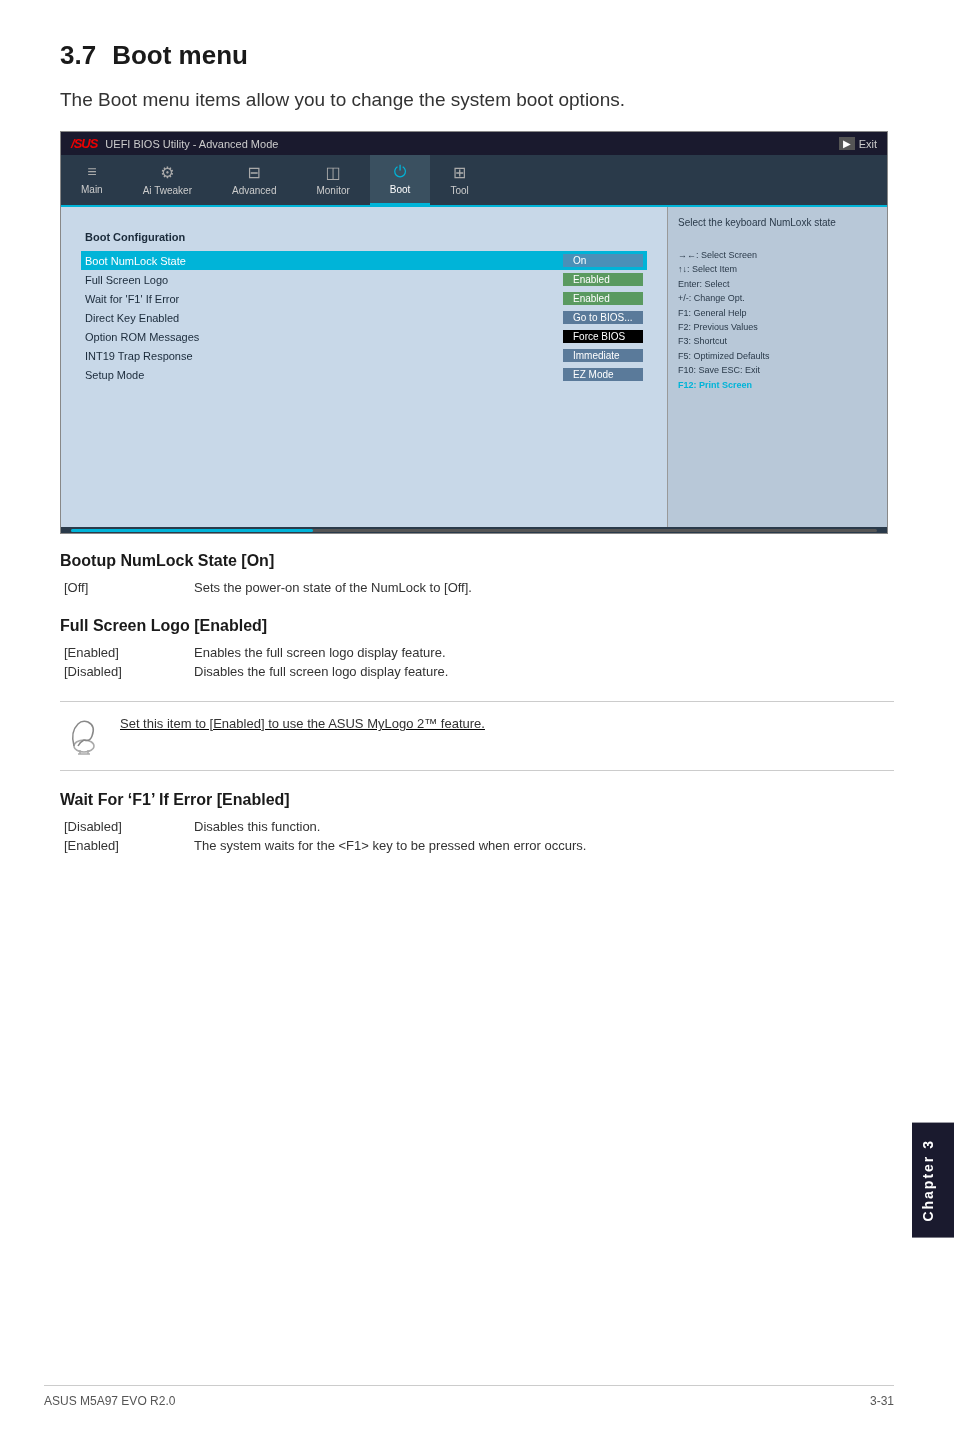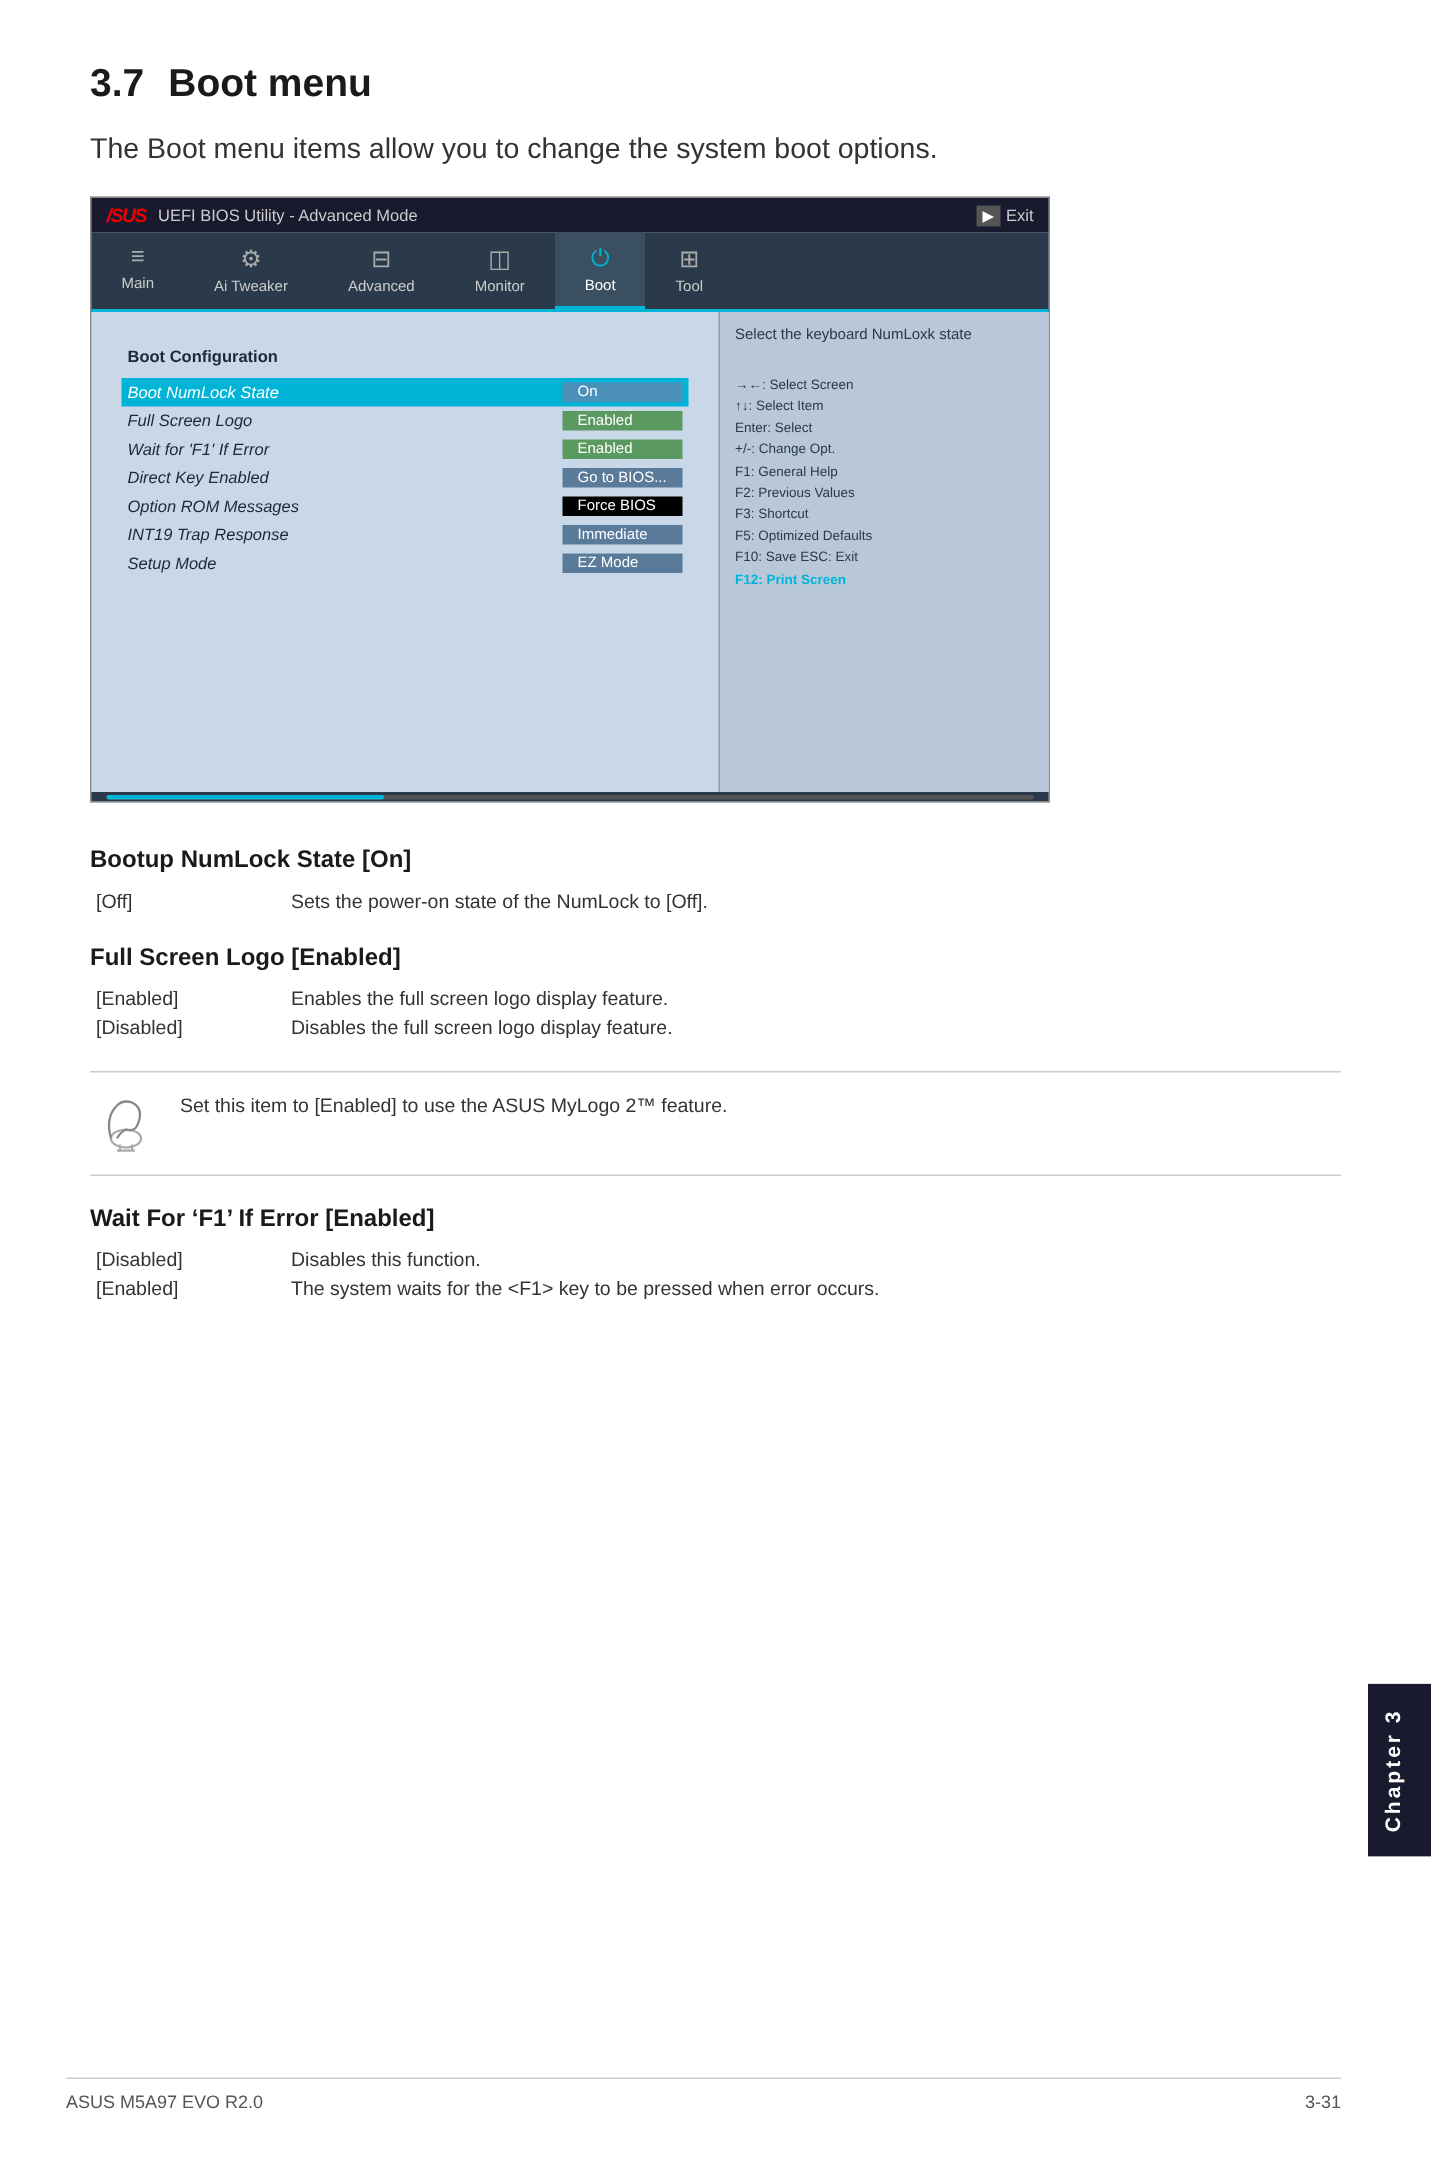--- a/index.html
+++ b/index.html
@@ -27,22 +27,22 @@
     .section-desc {
       font-size: 19px;
       color: #333;
       margin-bottom: 20px;
     }
 
     
     .bios-container {
       border: 1px solid #888;
       background: #b0c4d8;
-      width: 640px;
-      margin-bottom: 30px;
+      width: 828px;
+      margin-bottom: 18px;
     }
 
     .bios-titlebar {
       background: #1a1a2e;
       display: flex;
       align-items: center;
       justify-content: space-between;
       padding: 4px 10px;
     }
 
@@ -143,21 +143,20 @@
       color: #1a2a3a;
     }
 
     .bios-row.highlighted {
       background: #00b4d8;
       color: #fff;
     }
 
     .bios-row-label {
       flex: 1;
-      font-style: italic;
     }
 
     .bios-row-value {
       background: #4a90b8;
       color: #fff;
       padding: 1px 10px;
       font-size: 10px;
       min-width: 80px;
     }
 
@@ -231,20 +230,21 @@
 
     
     .note-box {
       display: flex;
       align-items: flex-start;
       gap: 12px;
       border-top: 1px solid #ccc;
       border-bottom: 1px solid #ccc;
       padding: 10px 0;
       margin: 16px 0 20px 0;
+      text-decoration: underline;
     }
 
     .note-icon {
       width: 48px;
       height: 48px;
       flex-shrink: 0;
     }
 
     .note-text {
       font-size: 13px;

